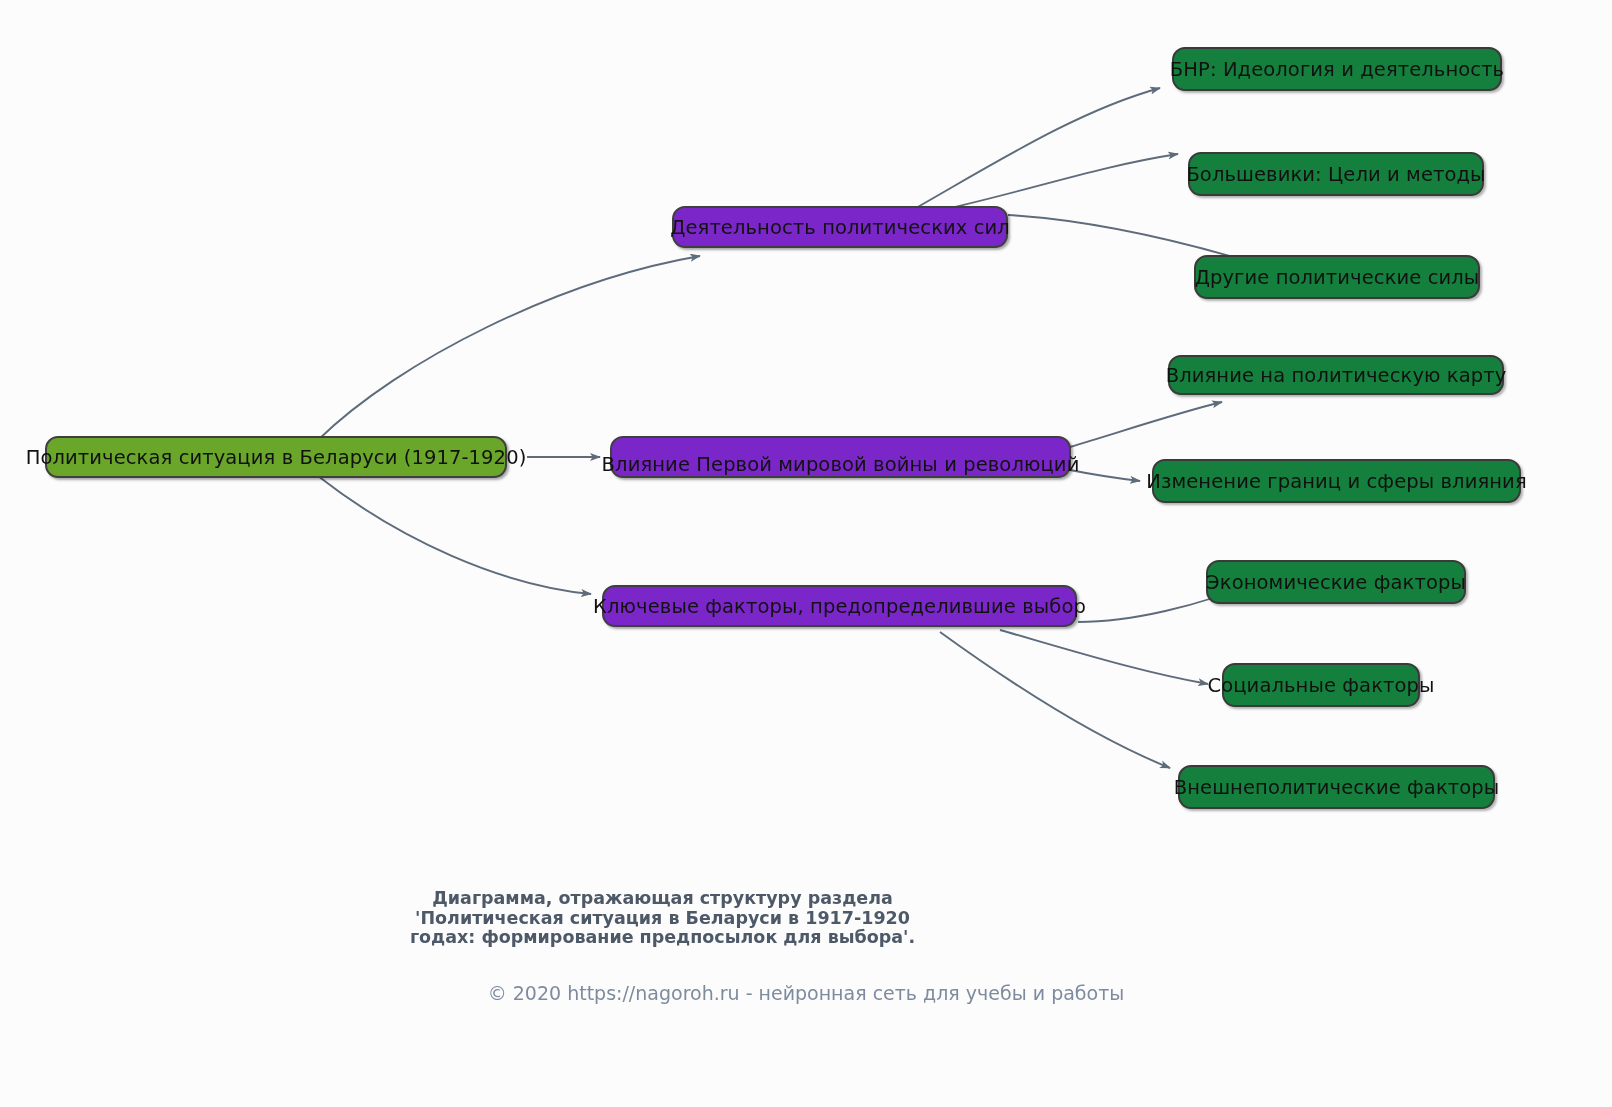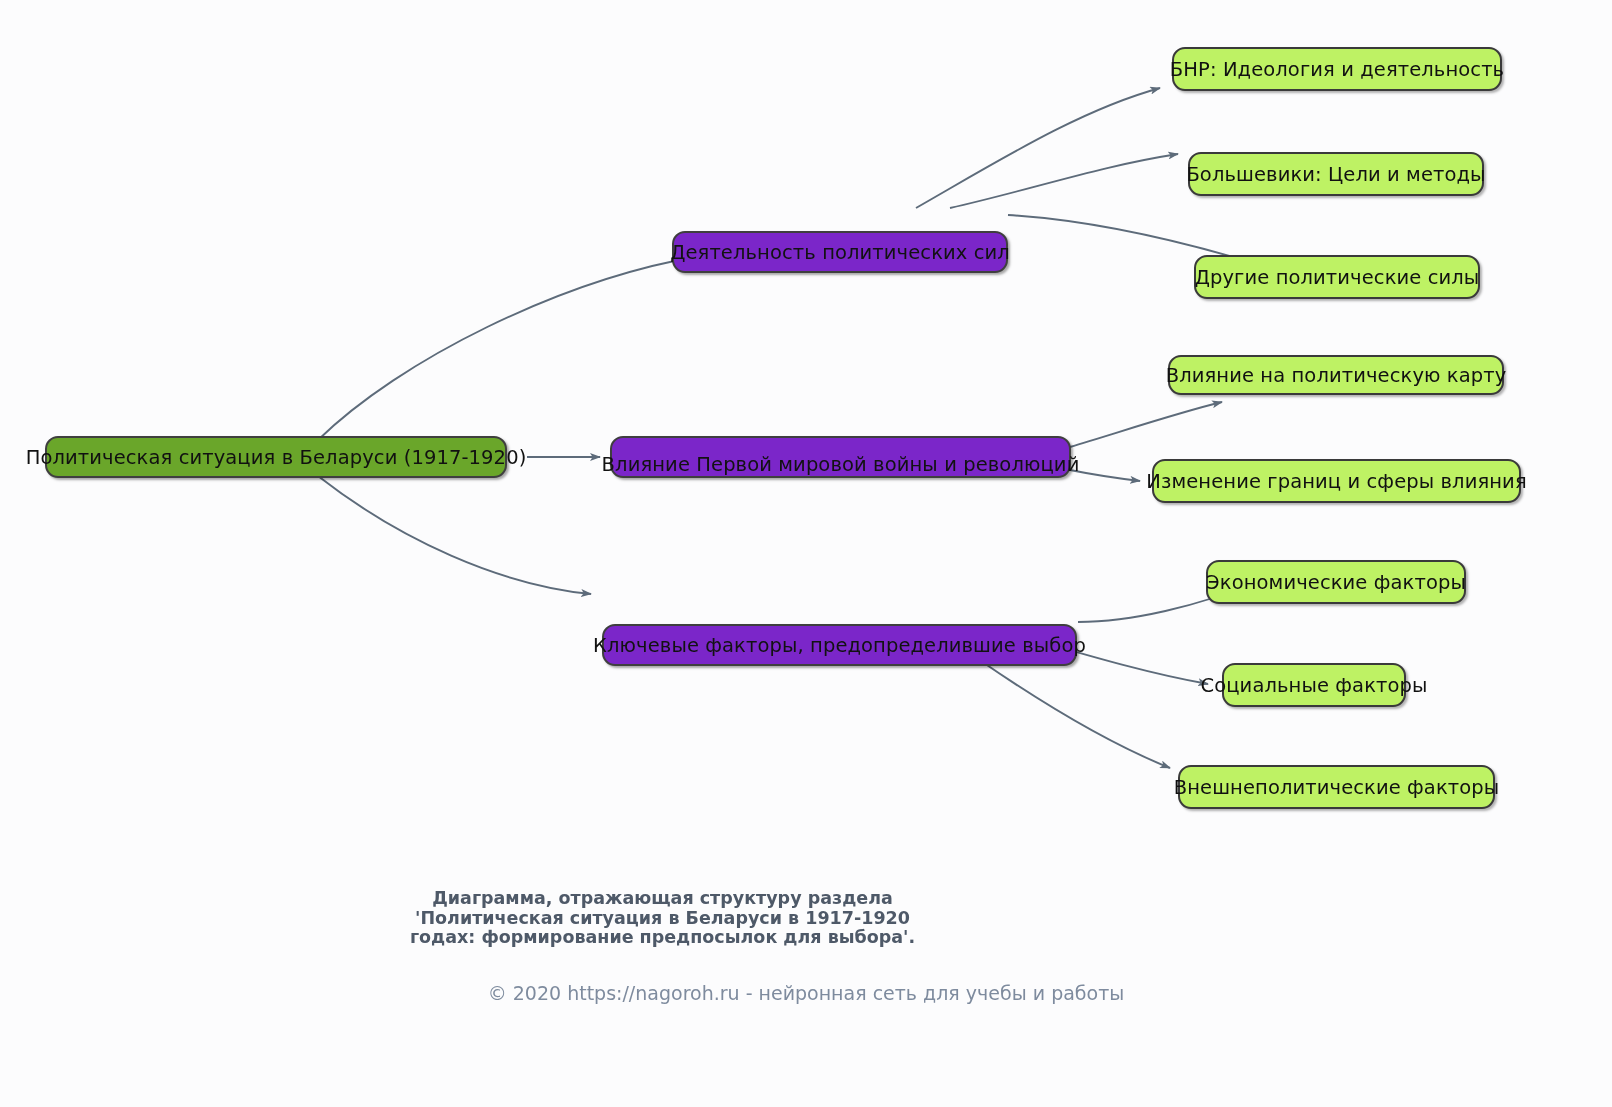--- a/index.html
+++ b/index.html
@@ -41,21 +41,21 @@
     box-shadow: 2px 2px 2.5px rgba(0,0,0,0.34);
   }
   .node-branch {
     background: #7b26c9;
     border: 2px solid #3f3f3f;
     color: #121212;
     font-size: 19.5px;
     box-shadow: 2px 2px 2.5px rgba(0,0,0,0.34);
   }
   .node-leaf {
-    background: #bef264;
+    background: #15803d;
     border: 2px solid #3a3a3a;
     color: #111111;
     font-size: 19.5px;
     box-shadow: 2px 2px 2.5px rgba(0,0,0,0.30);
   }
   .node-label {
     display: block;
     padding: 0 2px;
   }
   #caption-block {
@@ -124,29 +124,29 @@
       <path d="M1078,622 C1130,622 1200,606 1255,582"></path>
       <path d="M1000,630 C1070,650 1140,672 1208,684"></path>
       <path d="M940,632 C1020,690 1100,740 1170,768"></path>
     </g>
   </svg>
 
   <div class="node node-root" style="left:45px; top:436px; width:462px; height:42px;">
     <span class="node-label">Политическая ситуация в Беларуси (1917-1920)</span>
   </div>
 
-  <div class="node node-branch" style="left:672px; top:206px; width:336px; height:42px;margin-top:25px;">
+  <div class="node node-branch" style="left:672px; top:206px; width:336px; height:42px;">
     <span class="node-label">Деятельность политических сил</span>
   </div>
 
   <div class="node node-branch" style="left:610px; top:436px; width:461px; height:42px;align-items:flex-end;">
     <span class="node-label">Влияние Первой мировой войны и революций</span>
   </div>
 
-  <div class="node node-branch" style="left:602px; top:585px; width:475px; height:42px;margin-top:39px;">
+  <div class="node node-branch" style="left:602px; top:585px; width:475px; height:42px;">
     <span class="node-label">Ключевые факторы, предопределившие выбор</span>
   </div>
 
   <div class="node node-leaf" style="left:1172px; top:47px; width:330px; height:44px;">
     <span class="node-label">БНР: Идеология и деятельность</span>
   </div>
 
   <div class="node node-leaf" style="left:1188px; top:152px; width:296px; height:44px;">
     <span class="node-label">Большевики: Цели и методы</span>
   </div>
@@ -160,21 +160,21 @@
   </div>
 
   <div class="node node-leaf" style="left:1152px; top:459px; width:369px; height:44px;">
     <span class="node-label">Изменение границ и сферы влияния</span>
   </div>
 
   <div class="node node-leaf" style="left:1206px; top:560px; width:260px; height:44px;">
     <span class="node-label">Экономические факторы</span>
   </div>
 
-  <div class="node node-leaf" style="left:1222px; top:663px; width:184px; height:44px;">
+  <div class="node node-leaf" style="left:1222px; top:663px; width:198px; height:44px;">
     <span class="node-label">Социальные факторы</span>
   </div>
 
   <div class="node node-leaf" style="left:1178px; top:765px; width:317px; height:44px;">
     <span class="node-label">Внешнеполитические факторы</span>
   </div>
 
   <div id="caption-block">
     <span class="cap-line">Диаграмма, отражающая структуру раздела</span>
     <span class="cap-line">'Политическая ситуация в Беларуси в 1917-1920</span>

